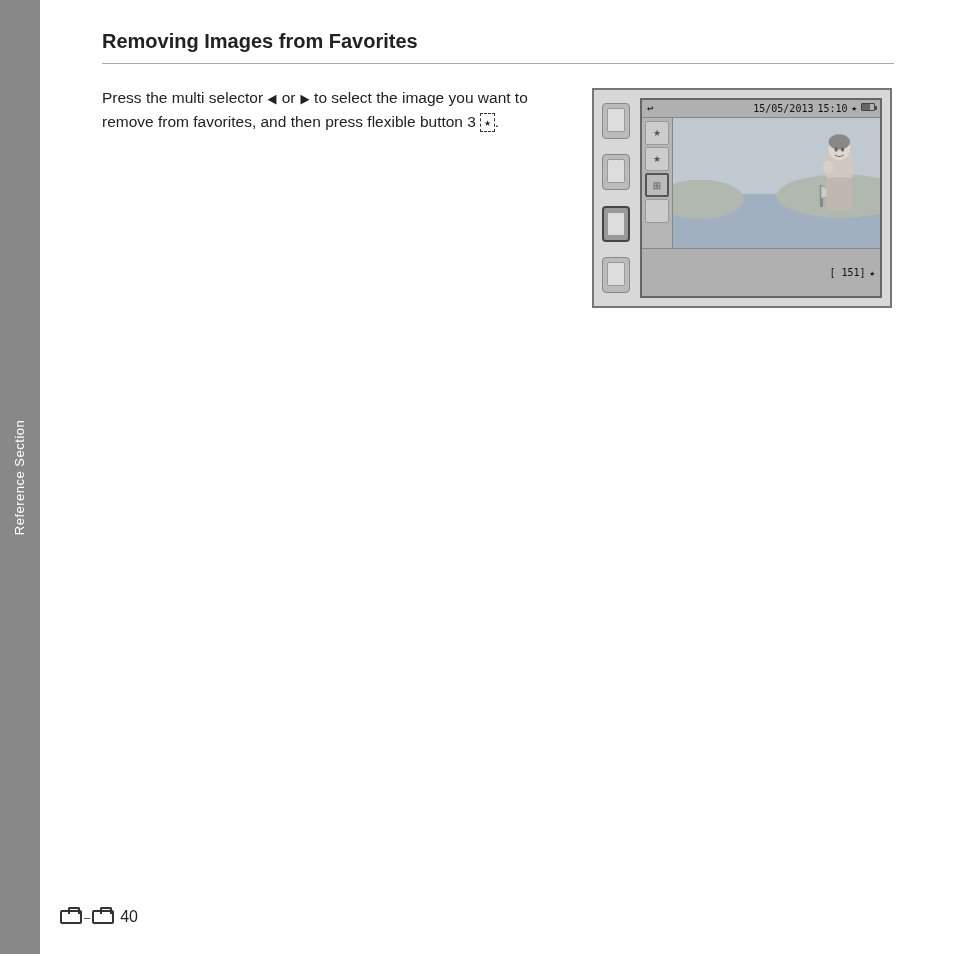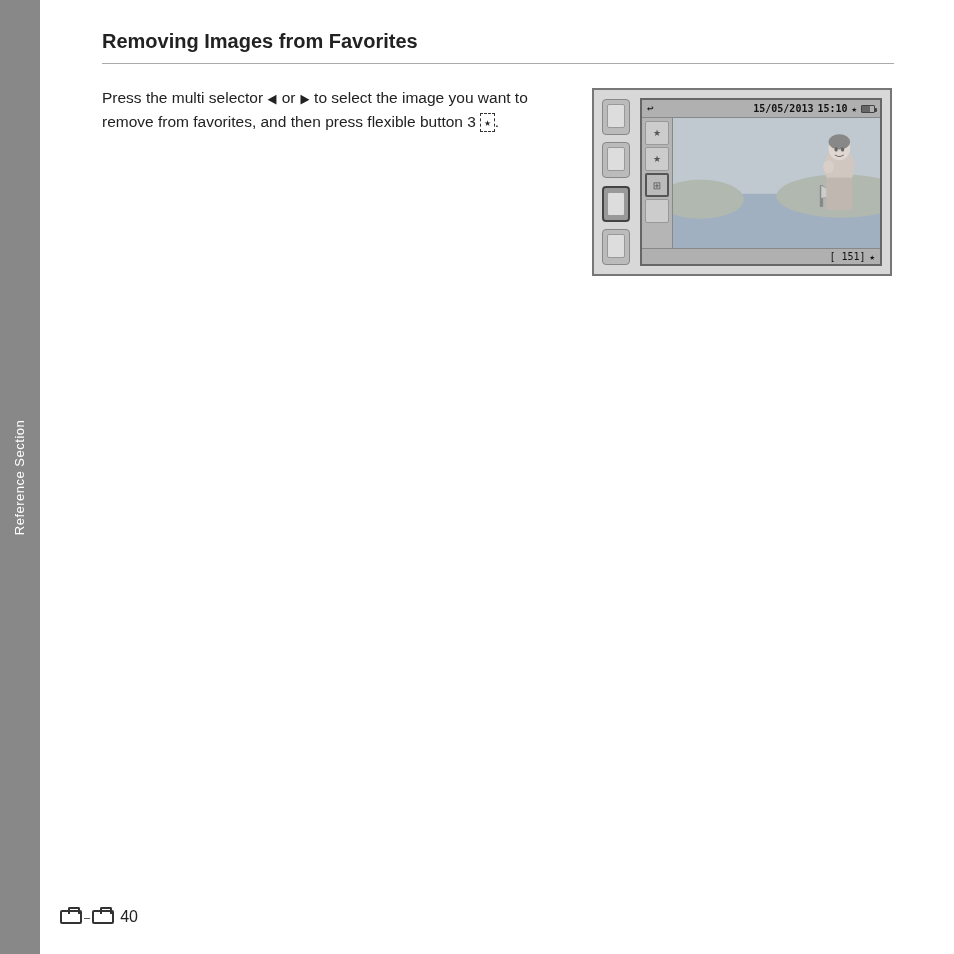--- a/index.html
+++ b/index.html
@@ -139,23 +139,21 @@
       align-items: center;
       padding: 2px 5px;
       font-size: 10px;
       font-family: monospace;
       color: #111;
       border-bottom: 1px solid #888;
     }
 
     .lcd-topbar-right {
       display: flex;
-      align-items: center;
       gap: 4px;
-      font-weight: bold;
     }
 
     
     .lcd-body {
       display: flex;
       flex-direction: row;
     }
 
     .thumb-strip {
       display: flex;
@@ -199,21 +197,21 @@
     .main-image-area svg {
       width: 100%;
       height: 100%;
     }
 
     .lcd-bottom-bar {
       background: #b0b0b0;
       display: flex;
       justify-content: flex-end;
       align-items: flex-end;
-      padding: 2px 5px;
+      padding: 18px 5px;
       font-size: 10px;
       font-family: monospace;
       color: #111;
       border-top: 1px solid #888;
       gap: 4px;
     }
 
     
     .sidebar-label {
       position: absolute;

